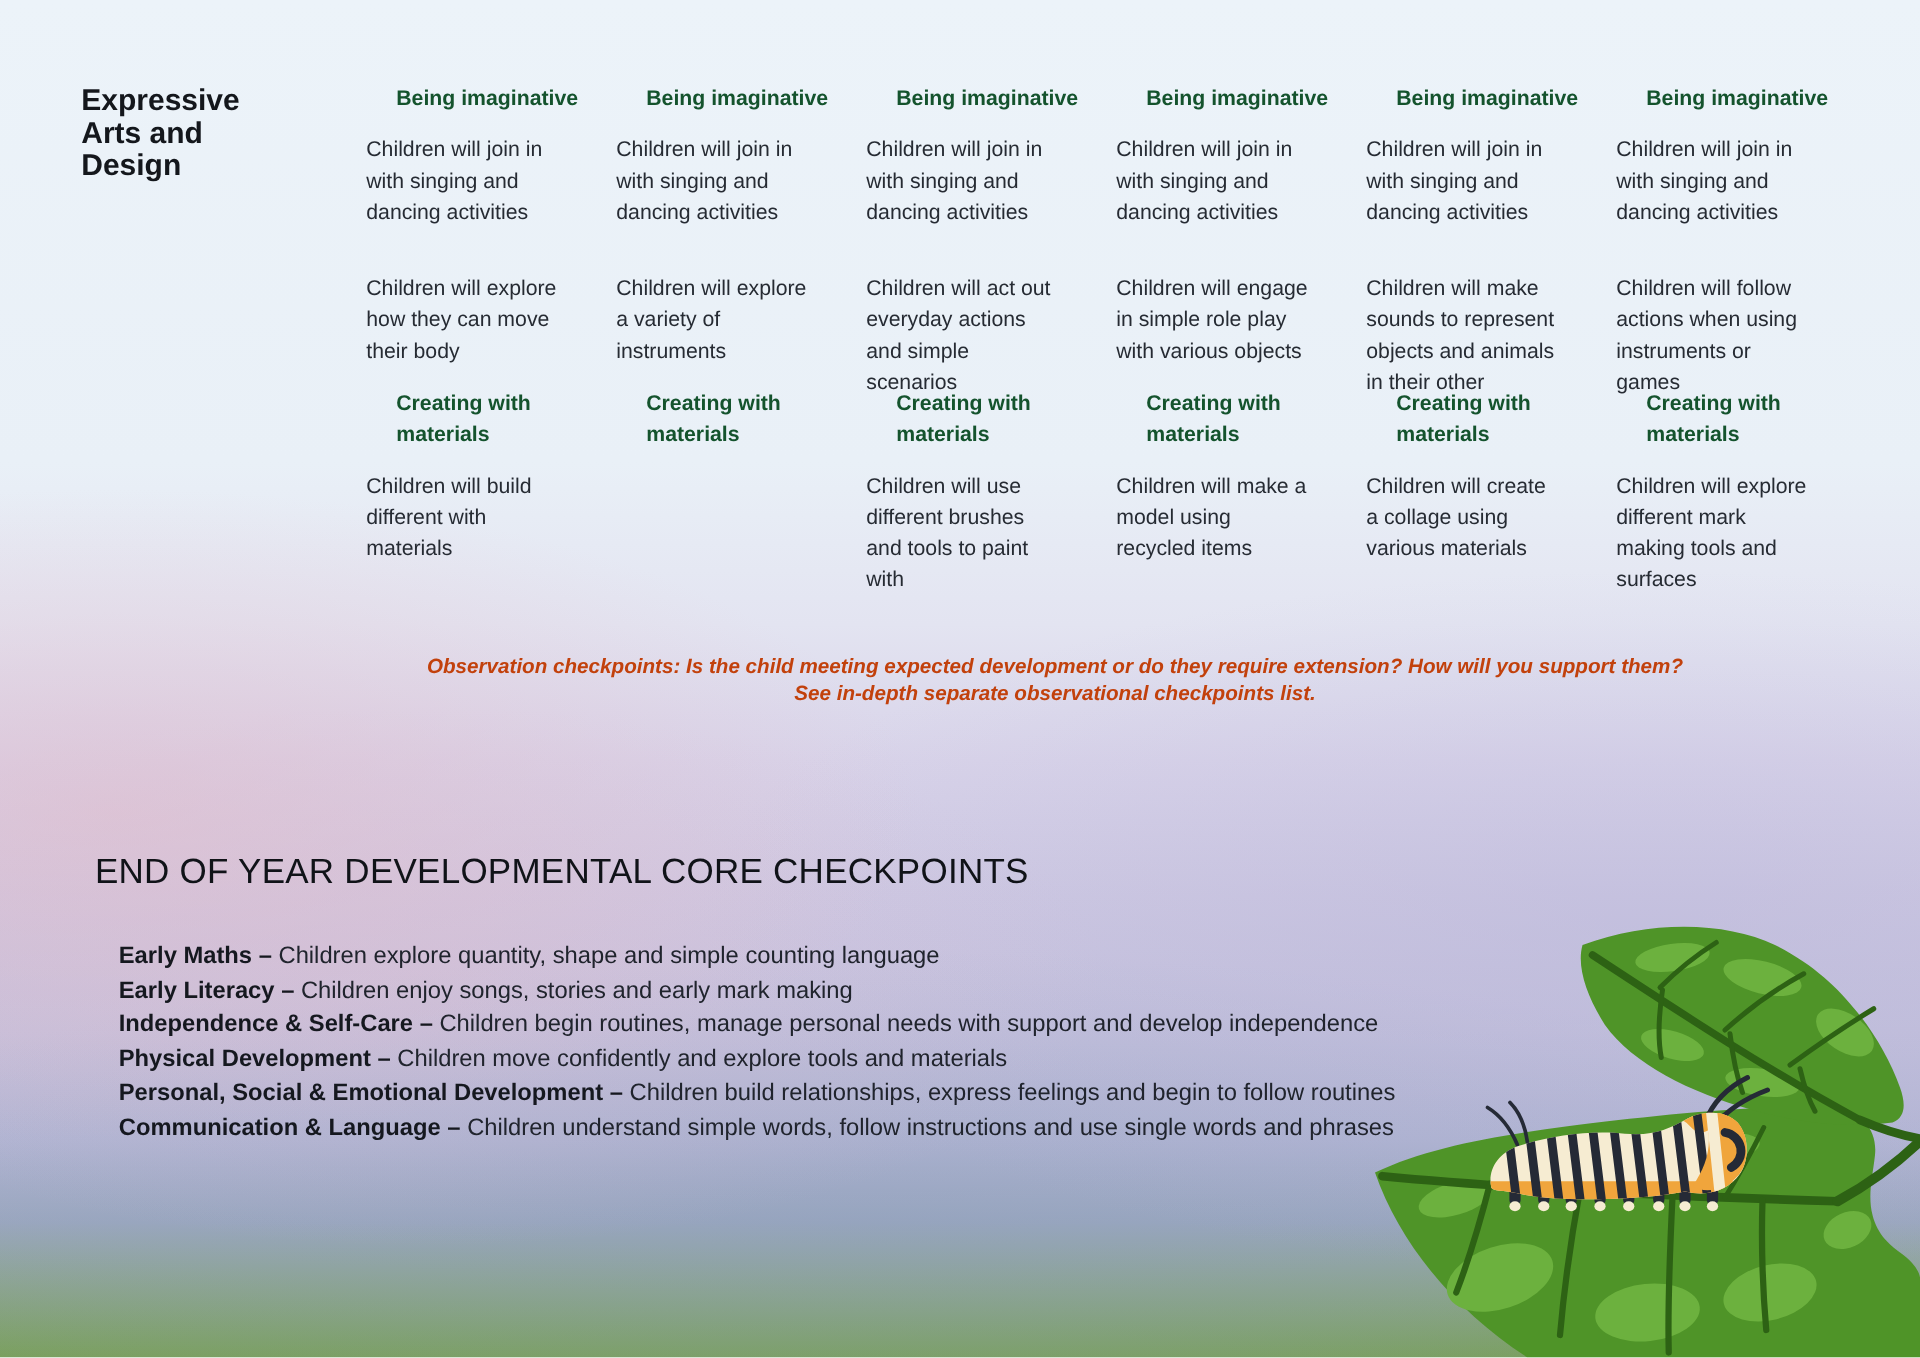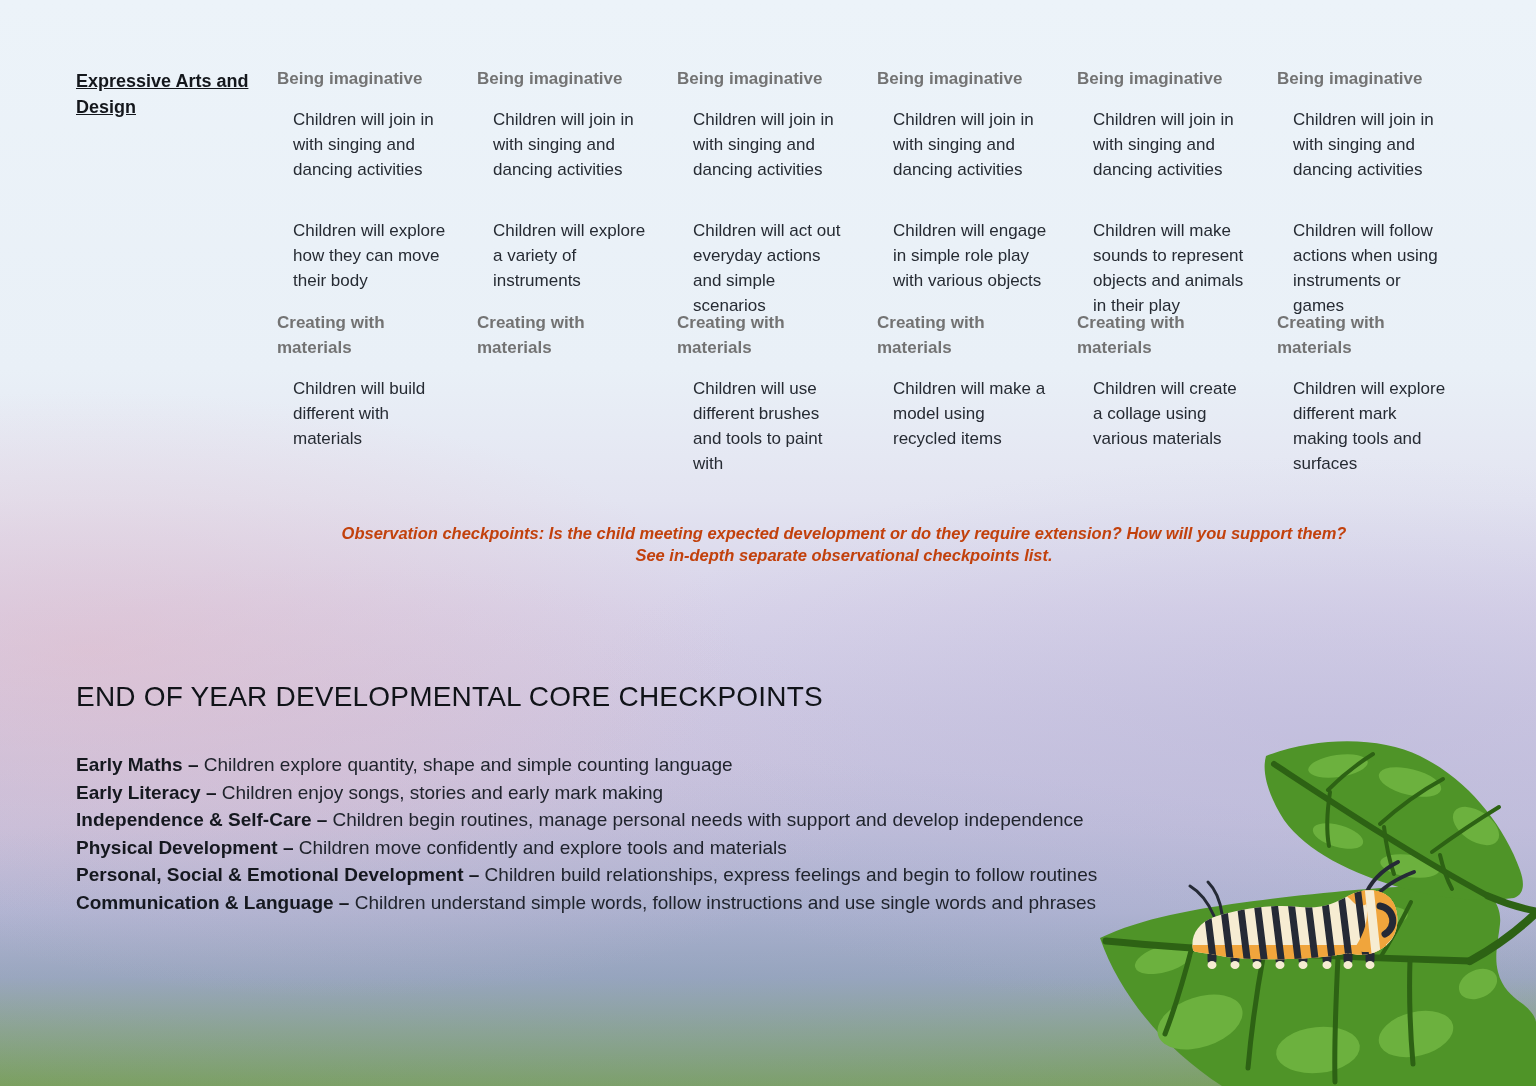--- a/index.html
+++ b/index.html
@@ -14,41 +14,41 @@
       radial-gradient(42% 24% at 6% 60%, rgba(228,186,199,0.50) 0%, rgba(228,186,199,0) 100%),
       radial-gradient(36% 20% at 22% 72%, rgba(216,190,214,0.35) 0%, rgba(216,190,214,0) 100%),
       radial-gradient(50% 26% at 86% 68%, rgba(180,178,216,0.35) 0%, rgba(180,178,216,0) 100%),
       radial-gradient(60% 20% at 45% 90%, rgba(138,158,188,0.30) 0%, rgba(138,158,188,0) 100%),
       linear-gradient(180deg,
         #ecf3f9 0%, #e9f0f7 34%, #e3e4f1 46%, #d8d3e9 56%, #cdc8e2 66%,
         #c3c0dc 76%, #b2b5d3 84%, #9ba7bf 90%, #8ba48c 95%, #7aa05c 100%);
   }
   .layer{position:absolute;z-index:2;}
   .section-title{
-    left:76px;top:68px;width:180px;
-    font-size:18px;line-height:26px;font-weight:700;color:#14171c;text-decoration:underline;
+    left:65px;top:68px;width:180px;
+    font-size:24px;line-height:26px;font-weight:700;color:#14171c;
   }
   .grid{
     left:277px;top:66px;width:1190px;
     display:grid;grid-template-columns:repeat(6,187px);
     grid-template-rows:136px 108px auto;column-gap:13px;
     font-size:17px;line-height:25px;
   }
   .grid p{margin:16px;}
-  .colhead{font-weight:700;color:#737373;}
+  .colhead{font-weight:700;color:#14532d;margin-left:40px;}
   .obs-note{
     left:274px;top:523px;width:1140px;text-align:center;
     font-style:italic;font-weight:700;font-size:16.5px;line-height:21.5px;color:#c2410c;
   }
   .eoy-heading{
     left:76px;top:683px;
     font-size:28px;line-height:28px;font-weight:400;color:#101318;letter-spacing:0.2px;
   }
   .cp-list{left:76px;top:751px;font-size:19px;line-height:27.6px;color:#20242d;}
-  .cp-line{white-space:nowrap;}
+  .cp-line{white-space:nowrap;margin-left:19px;}
   .cp-label{font-weight:700;color:#15181f;}
   .illustration{position:absolute;right:0;bottom:0;z-index:1;}
 </style>
 </head>
 <body>
 
 <div class="bg"></div>
 
 <div class="layer section-title">Expressive Arts and Design</div>
 
@@ -85,21 +85,21 @@
   <div>
       <p>Children will explore a variety of instruments</p>
     </div>
   <div>
       <p>Children will act out everyday actions and simple scenarios</p>
     </div>
   <div>
       <p>Children will engage in simple role play with various objects</p>
     </div>
   <div>
-      <p>Children will make sounds to represent objects and animals in their play</p>
+      <p>Children will make sounds to represent objects and animals in their other</p>
     </div>
   <div>
       <p>Children will follow actions when using instruments or games</p>
     </div>
 
   <div>
       <div class="colhead">Creating with materials</div>
       <p>Children will build different with materials</p>
     </div>
   <div>

